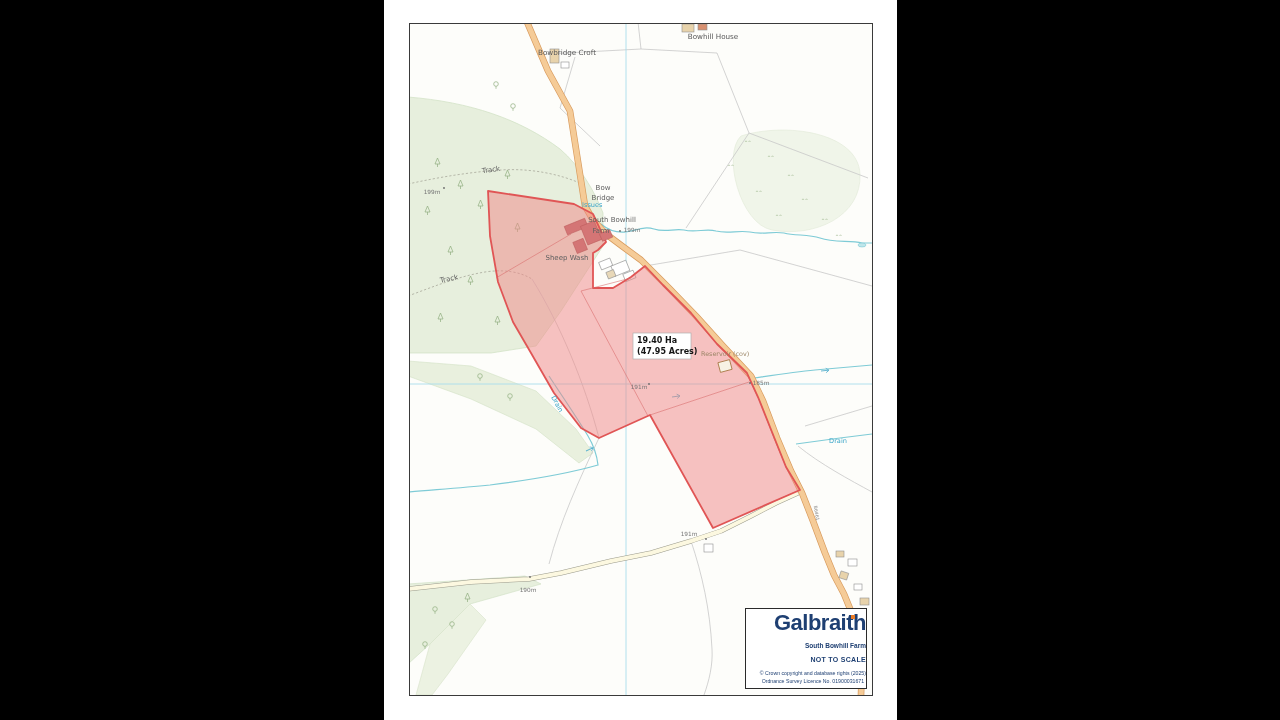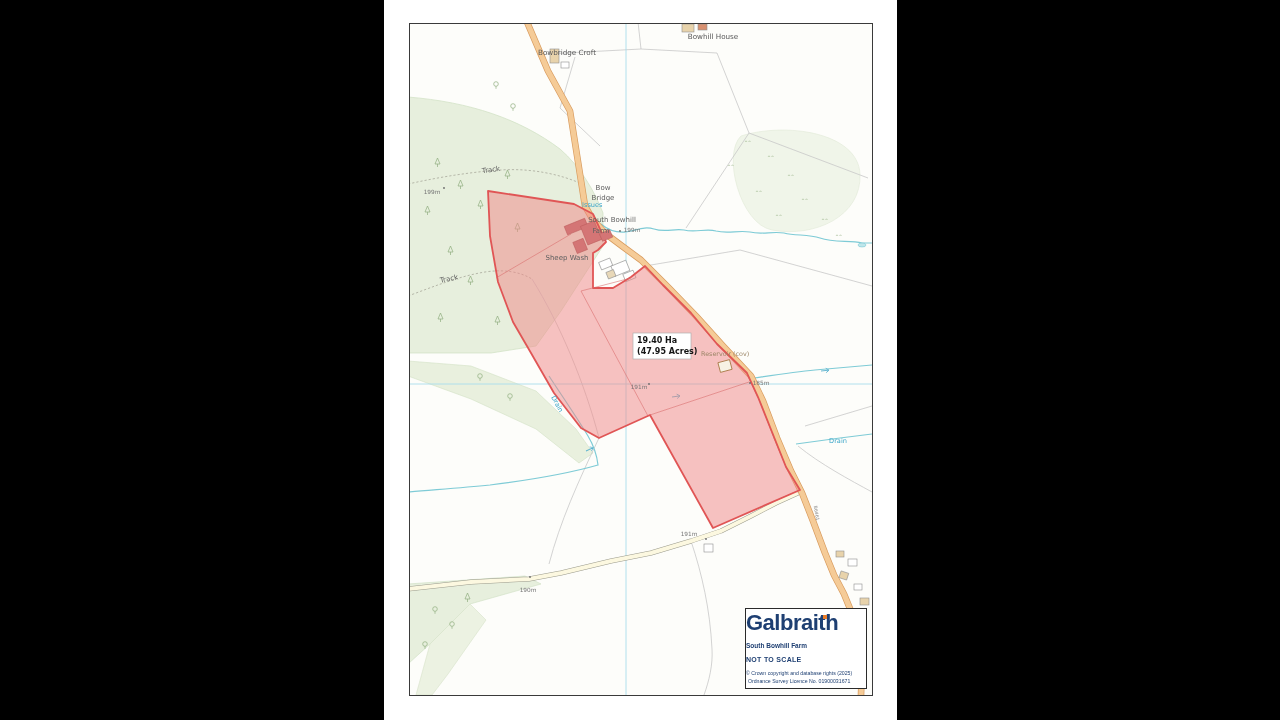--- a/index.html
+++ b/index.html
@@ -22,21 +22,21 @@
   .spot{font-size:5.8px;fill:#757575;}
   .water-lbl{font-size:6.6px;fill:#3ba6c9;}
   .olive-lbl{font-size:6.4px;fill:#9b8566;}
   .roadnum{font-size:4.6px;fill:#8a8a8a;}
   .area-lbl{font-size:8px;font-weight:700;fill:#141414;}
 
   
   .legend{
     position:absolute;left:335px;top:584px;width:122px;height:81px;
     background:#fff;border:1.3px solid #2a2a2a;box-sizing:border-box;
-    display:flex;flex-direction:column;align-items:flex-start;z-index:5;
+    display:flex;flex-direction:column;align-items:flex-end;z-index:5;
   }
   .legend .logo{
     position:relative;margin-top:2px;
     font-family:"Liberation Sans",sans-serif;font-weight:bold;
     font-size:22px;letter-spacing:-0.5px;color:#1e3f72;line-height:1.1;
   }
   .legend .logo .i-dot{
     position:absolute;left:77px;top:4.2px;width:3.8px;height:3.8px;background:#ea7c26;
   }
   .legend .prop{

